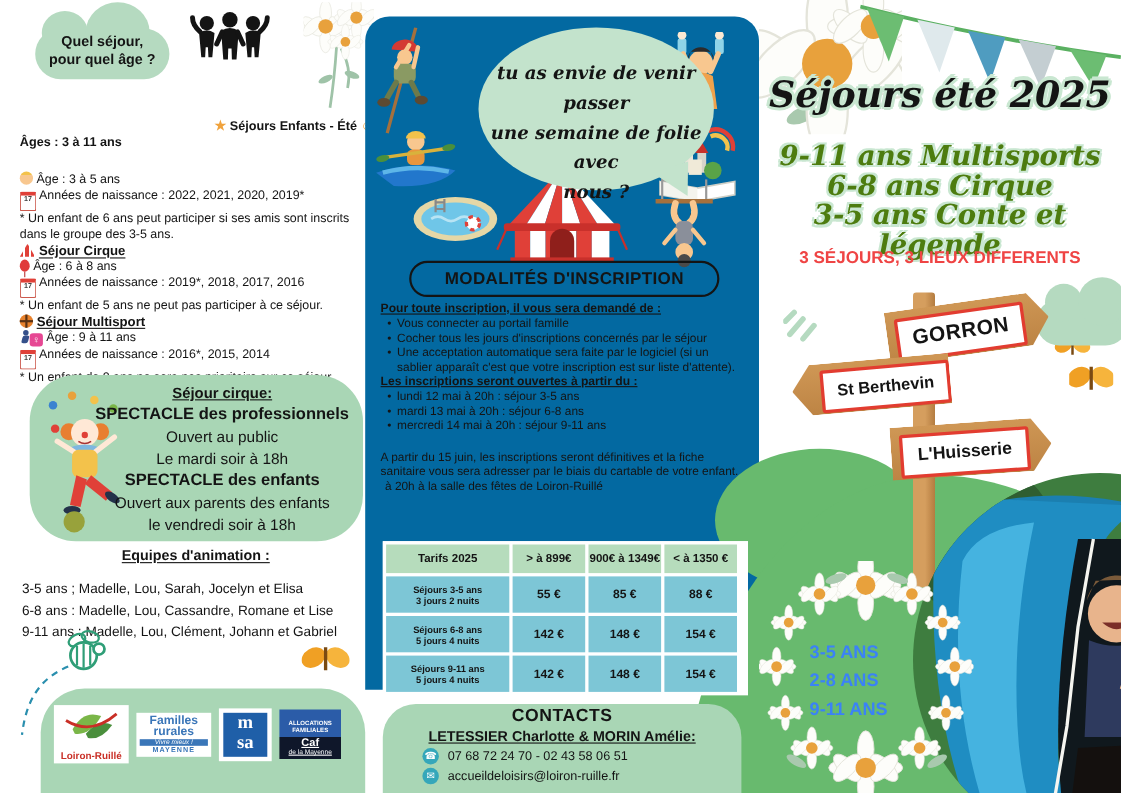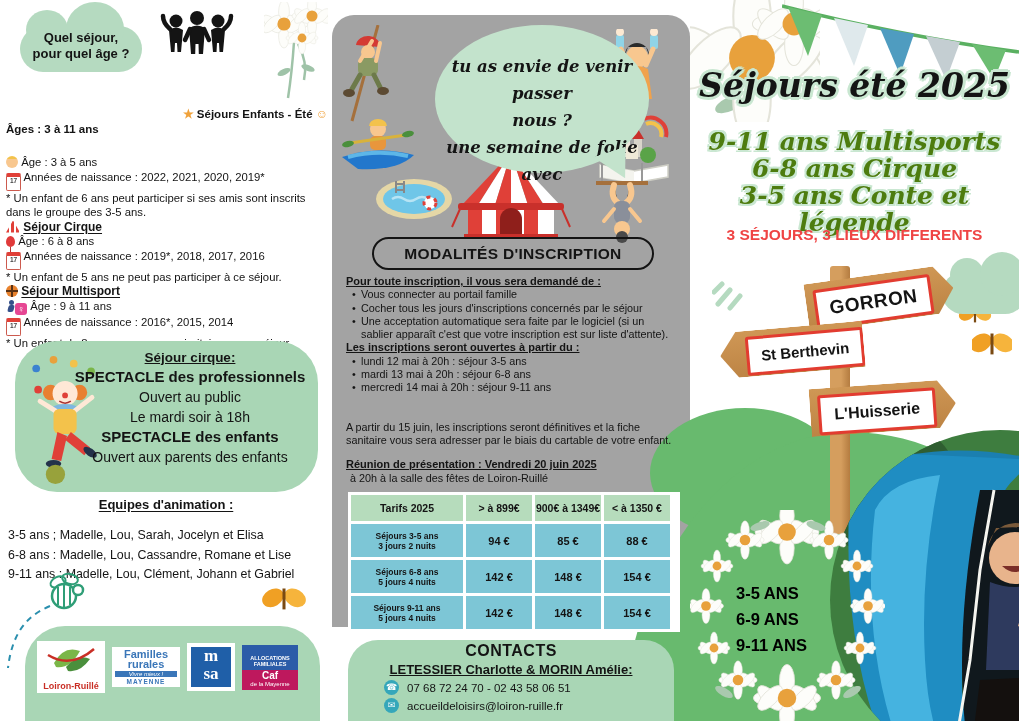--- a/index.html
+++ b/index.html
@@ -1,21 +1,21 @@
 <!DOCTYPE html>
 <html><head>
 <meta charset="utf-8">
 <style>
   html,body{margin:0;padding:0;background:#e9e9e9;}
   .page{position:relative;width:1019px;height:721px;background:#ffffff;overflow:hidden;
         font-family:"Liberation Sans",sans-serif;color:#141414;}
   .abs{position:absolute;}
 
   
-  .panel-left{left:0;top:0;width:332px;height:703px;background:#fff;}
+  .panel-left{left:12px;top:0;width:332px;height:703px;background:#fff;}
   .cloud{left:20px;top:26px;width:122px;height:46px;background:#b5dac0;border-radius:26px;z-index:1;}
   .cloud::before{content:"";position:absolute;left:6px;top:-16px;width:42px;height:40px;border-radius:50%;background:#b5dac0;}
   .cloud::after{content:"";position:absolute;left:46px;top:-24px;width:58px;height:54px;border-radius:50%;background:#b5dac0;}
   .cloud-text{position:absolute;left:0;top:4px;width:100%;text-align:center;font-weight:bold;font-size:13px;line-height:16px;z-index:2;}
   .left-body{left:6px;top:107px;width:322px;font-size:11.3px;line-height:14.5px;}
   .intro-line{text-align:right;font-weight:bold;font-size:11.5px;}
   .intro-ages{text-align:left;font-weight:bold;font-size:11.5px;margin-bottom:19px;}
   .sec-title{font-weight:bold;font-size:12px;}
   .ul{text-decoration:underline;text-underline-offset:2px;}
   .glyph-orange{color:#f0a23c;font-size:12px;}
@@ -53,39 +53,39 @@
   .logo-loiron .lr-name{color:#c92f26;font-weight:bold;font-size:9px;}
   .logo-fr{width:66px;text-align:center;background:#fff;padding:2px 1px;}
   .fr-word{color:#3a76b8;font-weight:bold;font-size:11px;line-height:10px;}
   .fr-band{background:#3a76b8;color:#fff;font-style:italic;font-size:6px;margin:2px 2px 1px;}
   .fr-sub{color:#3a76b8;font-size:6.5px;font-weight:bold;letter-spacing:1px;}
   .logo-msa{width:48px;height:48px;background:#fff;display:flex;align-items:center;justify-content:center;}
   .msa-sq{width:40px;height:40px;background:#1f5fa8;color:#fff;font-weight:bold;text-align:center;
           font-size:17px;line-height:18px;font-family:"Liberation Serif",serif;}
   .logo-caf{width:56px;text-align:center;}
   .caf-top{background:#2b5ca8;color:#fff;font-size:5.5px;font-weight:bold;padding:10px 2px 3px;line-height:6px;}
-  .caf-bot{background:#be185d;color:#fff;padding:1px 2px 3px;}
+  .caf-bot{background:#0f172a;color:#fff;padding:1px 2px 3px;text-decoration:underline;}
   .caf-name{font-weight:bold;font-size:10px;line-height:10px;}
   .caf-sub{font-size:6px;line-height:6px;}
 
   
-  .panel-mid{left:332px;top:15px;width:358px;height:612px;background:#a3a3a3;border-radius:22px 22px 0 0;}
+  .panel-mid{left:332px;top:15px;width:358px;height:612px;background:#0369a1;border-radius:22px 22px 0 0;}
   .bubble{position:absolute;left:103px;top:10px;width:214px;height:148px;background:#c3e3cc;
           border-radius:50%;z-index:2;}
   .bubble::after{content:"";position:absolute;right:18px;bottom:-8px;width:34px;height:30px;background:#c3e3cc;
           clip-path:polygon(0 0,100% 0,70% 100%);transform:rotate(-18deg);}
   .bubble-text{position:absolute;left:10px;top:28px;width:194px;text-align:center;
           font-family:"DejaVu Serif",serif;font-style:italic;font-weight:bold;font-size:16.5px;line-height:27px;}
   .pill{position:absolute;left:40px;top:222px;width:278px;height:29px;border:2.5px solid #141414;border-radius:17px;
         display:flex;align-items:center;justify-content:center;font-weight:bold;font-size:15.5px;letter-spacing:.3px;z-index:2;}
   .mid-text{position:absolute;left:14px;top:260px;width:332px;font-size:10.8px;line-height:13.3px;z-index:2;}
   .mh{font-weight:bold;text-decoration:underline;font-size:11px;}
   .blt{position:relative;padding-left:15px;}
   .blt::before{content:"•";position:absolute;left:6px;}
-  .mid-par{margin-top:26px;}
+  .mid-par{margin-top:15px;}
   .meet{margin-top:11px;font-weight:bold;text-decoration:underline;font-size:11px;}
   .meet-sub{padding-left:4px;}
   .price-table{position:absolute;left:16px;top:477px;width:326px;display:grid;
        grid-template-columns:112px 66px 66px 66px;gap:3px;background:#fff;border:3px solid #fff;z-index:2;}
   .pt-cell{display:flex;align-items:center;justify-content:center;text-align:center;}
   .pt-head{background:#b6dcbc;height:26px;font-weight:bold;font-size:10.5px;}
   .pt-label{background:#7dc6d6;height:33px;flex-direction:column;font-weight:bold;font-size:8.5px;line-height:10px;}
   .pt-val{background:#7dc6d6;height:33px;font-weight:bold;font-size:11px;}
   .contact-box{position:absolute;left:16px;top:625px;width:326px;height:81px;background:#a9d6b5;
        border-radius:30px 30px 0 0;text-align:center;z-index:2;}
@@ -118,21 +118,21 @@
   .sign2{left:30px;top:327px;width:144px;height:46px;transform:rotate(-5deg);}
   .sign2 .inner{position:absolute;left:26px;top:6px;width:112px;height:33px;}
   .sign2 .sign-label{font-size:15px;}
   .sign3{left:120px;top:384px;width:146px;height:48px;transform:rotate(-4deg);}
   .sign3 .inner{position:absolute;left:8px;top:7px;width:112px;height:34px;}
   .sign3 .sign-label{font-size:16px;}
   .hill{left:-70px;top:432px;width:500px;height:340px;background:#68ba6e;border-radius:46% 54% 0 0/95% 100% 0 0;z-index:1;}
   .hill-bump{left:-40px;top:408px;width:190px;height:130px;background:#68ba6e;border-radius:50%;z-index:1;}
   .hill-base{left:-20px;top:540px;width:380px;height:190px;background:#68ba6e;z-index:1;}
   .photo{left:140px;top:430px;width:340px;height:340px;border-radius:50%;overflow:hidden;z-index:3;}
-  .ages{left:46px;top:580px;width:120px;z-index:5;color:#000000;font-weight:bold;font-size:16.5px;line-height:26px;}
+  .ages{left:46px;top:580px;width:120px;z-index:5;color:#3b82f6;font-weight:bold;font-size:16.5px;line-height:26px;}
   .wreath{left:0;top:510px;z-index:4;}
 </style>
 </head>
 <body>
 
 <svg width="0" height="0" style="position:absolute">
   <defs>
     <g id="daisy">
       <g fill="#fdfdfa" stroke="#e4e4da" stroke-width="0.4">
         <ellipse cx="0" cy="-8" rx="3.6" ry="8"></ellipse>
@@ -238,20 +238,21 @@
         <ellipse cx="64" cy="101" rx="8" ry="4" fill="#24324a" transform="rotate(35 64 101)"></ellipse>
         <circle cx="28" cy="124" r="10" fill="#98a23b"></circle>
       </svg>
       <div class="circus-text">
         <div class="cb-title">Séjour cirque:</div>
         <div class="cb-big">SPECTACLE des professionnels</div>
         <div class="cb-reg">Ouvert au public</div>
         <div class="cb-reg">Le mardi soir à 18h</div>
         <div class="cb-big">SPECTACLE des enfants</div>
         <div class="cb-reg">Ouvert aux parents des enfants</div>
+        <div class="cb-reg">le vendredi soir à 18h</div>
       </div>
     </div>
 
     <div class="abs teams-title"><span class="ul">Equipes d'animation : </span></div>
     <div class="abs teams-lines">
       <div>3-5 ans ; Madelle, Lou, Sarah, Jocelyn et Elisa</div>
       <div>6-8 ans : Madelle, Lou, Cassandre, Romane et Lise</div>
       <div>9-11 ans : Madelle, Lou, Clément, Johann et Gabriel</div>
     </div>
 
@@ -295,22 +296,22 @@
         </div>
       </div>
     </div>
   </div>
 
   <div class="abs panel-mid">
 
     <div class="bubble">
       <div class="bubble-text">
         <div>tu as envie de venir passer</div>
+        <div>une semaine de folie avec</div>
         <div>nous ?</div>
-        <div>une semaine de folie avec</div>
       </div>
     </div>
 
     <svg class="abs" style="left:2px;top:10px" width="62" height="98" viewBox="0 0 62 98">
       <line x1="44" y1="0" x2="18" y2="96" stroke="#a5703c" stroke-width="3"></line>
       <path d="M22 20 a12 10 0 0 1 24 2 Z" fill="#d43a33"></path>
       <circle cx="34" cy="27" r="7" fill="#f8c78f"></circle>
       <rect x="24" y="33" width="20" height="18" rx="6" fill="#8a9a63"></rect>
       <path d="M26 36 L38 16 M42 36 L46 18" stroke="#f8c78f" stroke-width="4" stroke-linecap="round"></path>
       <path d="M26 50 L18 64 M40 50 L46 62" stroke="#6d7a4a" stroke-width="5" stroke-linecap="round"></path>
@@ -402,35 +403,34 @@
     <div class="mid-text">
       <div class="mh">Pour toute inscription, il vous sera demandé de : </div>
       <div class="blt">Vous connecter au portail famille</div>
       <div class="blt">Cocher tous les jours d'inscriptions concernés par le séjour</div>
       <div class="blt">Une acceptation automatique sera faite par le logiciel (si un sablier apparaît c'est que votre inscription est sur liste d'attente).</div>
       <div class="mh">Les inscriptions seront ouvertes à partir du  :</div>
       <div class="blt">lundi 12 mai à 20h : séjour 3-5 ans</div>
       <div class="blt">mardi 13  mai à 20h : séjour 6-8 ans</div>
       <div class="blt">mercredi 14 mai à 20h : séjour 9-11 ans</div>
       <div class="mid-par">A partir du 15 juin, les inscriptions seront définitives et la fiche sanitaire vous sera adresser par le biais du cartable de votre enfant.</div>
-      <div class="meet">Réunion de présentation : Vendredi 20 juin 2025</div>
       <div class="meet-sub">à 20h à la salle des fêtes de Loiron-Ruillé</div>
     </div>
 
     <div class="price-table">
       <div class="pt-cell pt-head">Tarifs 2025</div>
       <div class="pt-cell pt-head">&gt; à 899€</div>
       <div class="pt-cell pt-head">900€ à 1349€</div>
       <div class="pt-cell pt-head">&lt; à 1350 €</div>
 
       <div class="pt-cell pt-label">
         <span>Séjours 3-5 ans</span>
           <span>3 jours 2 nuits</span>
         </div>
-      <div class="pt-cell pt-val">94 €</div>
+      <div class="pt-cell pt-val">55 €</div>
       <div class="pt-cell pt-val">85 €</div>
       <div class="pt-cell pt-val">88 €</div>
 
       <div class="pt-cell pt-label">
         <span>Séjours 6-8 ans</span>
           <span>5 jours 4 nuits</span>
         </div>
       <div class="pt-cell pt-val">142 €</div>
       <div class="pt-cell pt-val">148 €</div>
       <div class="pt-cell pt-val">154 €</div>
@@ -559,17 +559,17 @@
       <use href="#daisy" transform="translate(48 170) scale(1.2)"></use>
       <use href="#daisy" transform="translate(146 170) scale(1.2)"></use>
       <use href="#daisy" transform="translate(97 188) scale(2.1)"></use>
       <ellipse cx="70" cy="16" rx="10" ry="4" fill="#a9c9ae" transform="rotate(-18 70 16)"></ellipse>
       <ellipse cx="126" cy="16" rx="10" ry="4" fill="#a9c9ae" transform="rotate(18 126 16)"></ellipse>
       <ellipse cx="34" cy="182" rx="10" ry="4" fill="#a9c9ae" transform="rotate(30 34 182)"></ellipse>
       <ellipse cx="162" cy="182" rx="10" ry="4" fill="#a9c9ae" transform="rotate(-30 162 182)"></ellipse>
     </svg>
     <div class="abs ages">
       <div>3-5 ANS</div>
-      <div>6-9 ANS</div>
+      <div>2-8 ANS</div>
       <div>9-11 ANS</div>
     </div>
   </div>
 </div>
 
 </body></html>

